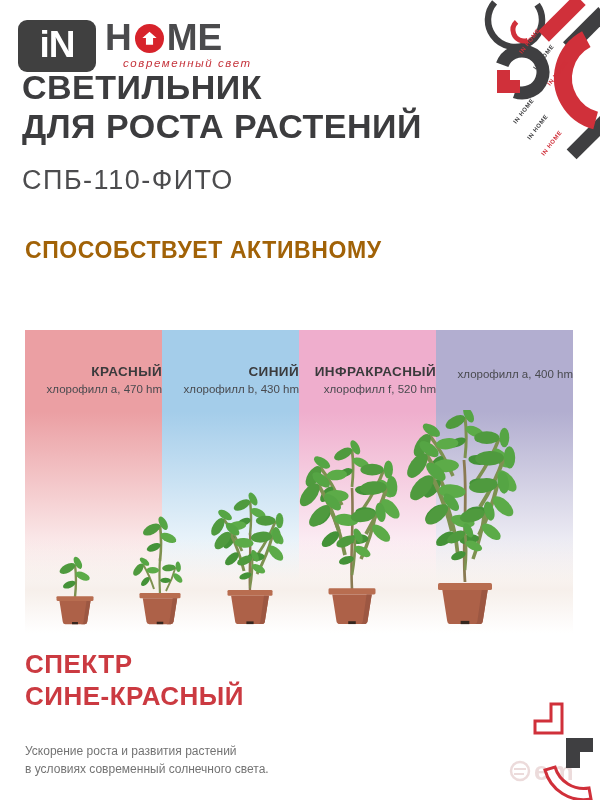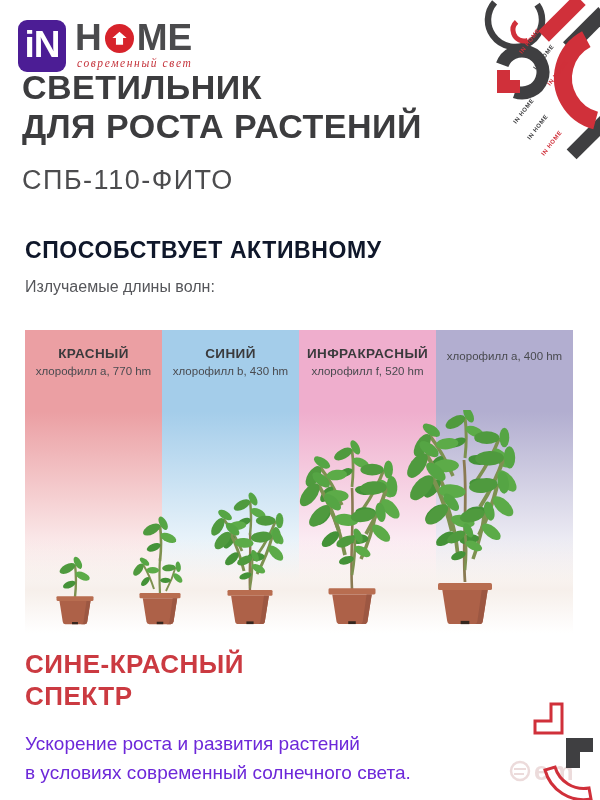--- a/index.html
+++ b/index.html
@@ -1,54 +1,54 @@
 <!DOCTYPE html>
 <html><head>
 <meta charset="utf-8">
 <style>
   html,body{margin:0;padding:0;background:#fff;}
   .page{position:relative;width:600px;height:800px;background:#ffffff;overflow:hidden;
         font-family:"Liberation Sans",sans-serif;}
 
   
   .logo{position:absolute;left:18px;top:20px;display:flex;align-items:flex-start;gap:9px;}
-  .logo-badge{width:48px;height:50px;background:#4c1d95;border-radius:9px;color:#fff;
+  .logo-badge{width:78px;height:50px;background:#404040;border-radius:9px;color:#fff;
               display:flex;align-items:center;justify-content:center;
               font-weight:bold;font-size:37px;letter-spacing:-1px;padding-bottom:2px;}
   .logo-right{display:flex;flex-direction:column;}
   .logo-home{display:flex;align-items:center;gap:2px;font-weight:bold;font-size:37px;
              color:#4b4b4d;letter-spacing:0px;line-height:36px;}
   .logo-o{width:29px;height:29px;border-radius:50%;background:#d7232b;display:inline-flex;
           align-items:center;justify-content:center;margin:0 1px;}
-  .logo-tagline{font-family:Liberation Serif, serif;font-style:italic;color:#c5333b;
-                font-size:11.5px;letter-spacing:1.6px;margin-top:1px;margin-left:2px;}
+  .logo-tagline{font-family:Liberation Sans, sans-serif;font-style:italic;color:#c5333b;
+                font-size:11.5px;letter-spacing:1.6px;margin-top:1px;margin-left:18px;}
 
   
   .titles{position:absolute;left:22px;top:68px;color:#3c3c3e;}
   .title-line{font-size:34px;font-weight:bold;letter-spacing:.5px;line-height:1.16;}
   .model{font-size:27px;font-weight:normal;color:#4c4c4e;letter-spacing:1.5px;margin-top:18px;}
 
   .benefit{position:absolute;left:25px;top:236px;}
-  .red-h{color:#0f172a;font-weight:bold;font-size:23px;letter-spacing:.6px;line-height:1.26;}
+  .red-h{color:#a16207;font-weight:bold;font-size:23px;letter-spacing:.6px;line-height:1.26;}
   .wave-label{font-size:16px;color:#55565a;margin-top:13px;}
 
   
   .strip{position:absolute;left:25px;top:330px;width:548px;height:315px;display:flex;}
-  .spec-col{flex:1;text-align:center;padding-top:16px;position:relative;}
+  .spec-col{flex:1;text-align:right;padding-top:34px;position:relative;}
   .col-name{font-size:13.5px;font-weight:bold;color:#3a3a3c;letter-spacing:.4px;}
   .col-detail{font-size:11.5px;color:#494a4f;margin-top:4px;}
   .strip::after{content:"";position:absolute;left:0;right:0;bottom:12px;height:95px;
        background:linear-gradient(180deg,rgba(241,228,220,0) 0%,rgba(238,224,215,.5) 55%,rgba(255,255,255,0) 100%);
        pointer-events:none;}
   .plant{position:absolute;bottom:20px;z-index:2;}
 
   
   .footer-block{position:absolute;left:25px;top:648px;}
   .footer-h{color:#cb3a41;font-weight:bold;font-size:26px;letter-spacing:.5px;line-height:1.24;}
-  .footer-text{font-size:19px;color:#6d28d9;line-height:1.5;margin-top:18px;}
+  .footer-text{font-size:12px;color:#737373;line-height:1.5;margin-top:30px;}
 
   
   .decor-tr{position:absolute;right:0;top:0;}
   .decor-br{position:absolute;right:0;bottom:0;}
   .wm-text{font-size:26px;letter-spacing:2px;fill:#e6cfcf;font-weight:bold;opacity:.75;}
   .inhome-tiny{font-size:6px;font-weight:bold;letter-spacing:.6px;}
 </style>
 </head>
 <body>
 
@@ -114,27 +114,26 @@
   </div>
 
   <div class="titles">
     <div class="title-line">СВЕТИЛЬНИК</div>
     <div class="title-line">ДЛЯ РОСТА РАСТЕНИЙ</div>
     <div class="model">СПБ-110-ФИТО</div>
   </div>
 
   <div class="benefit">
     <div class="red-h">СПОСОБСТВУЕТ АКТИВНОМУ</div>
-    <div class="wave-label">Излучаемые длины волн:</div>
   </div>
 
   <div class="strip">
     <div class="spec-col" style="background: linear-gradient(rgb(235, 159, 163) 0%, rgb(235, 159, 163) 26%, rgba(255, 255, 255, 0) 80%);">
       <div class="col-name">КРАСНЫЙ</div>
-      <div class="col-detail">хлорофилл a, 770 hm</div>
+      <div class="col-detail">хлорофилл a, 470 hm</div>
     </div>
     <div class="spec-col" style="background: linear-gradient(rgb(164, 205, 234) 0%, rgb(164, 205, 234) 26%, rgba(255, 255, 255, 0) 80%);">
       <div class="col-name">СИНИЙ</div>
       <div class="col-detail">хлорофилл b, 430 hm</div>
     </div>
     <div class="spec-col" style="background: linear-gradient(rgb(239, 174, 205) 0%, rgb(239, 174, 205) 26%, rgba(255, 255, 255, 0) 80%);">
       <div class="col-name">ИНФРАКРАСНЫЙ</div>
       <div class="col-detail">хлорофилл f, 520 hm</div>
     </div>
     <div class="spec-col" style="background: linear-gradient(rgb(178, 174, 208) 0%, rgb(178, 174, 208) 26%, rgba(255, 255, 255, 0) 80%);">
@@ -184,22 +183,22 @@
       <use href="#sprig" transform="translate(62,121) scale(1.7) rotate(-20)"></use>
       <use href="#sprig" transform="translate(89,125) scale(1.6) rotate(20)"></use>
       <use href="#sprig" transform="translate(68,146) scale(1.5) rotate(-12)"></use>
       <use href="#sprig" transform="translate(83,149) scale(1.4) rotate(14)"></use>
       <use href="#sprig" transform="translate(75,160) scale(1.1)"></use>
       <use href="#pot" transform="translate(48,172) scale(0.54)"></use>
     </svg>
   </div>
 
   <div class="footer-block">
+    <div class="footer-h">СПЕКТР</div>
     <div class="footer-h">СИНЕ-КРАСНЫЙ</div>
-    <div class="footer-h">СПЕКТР</div>
     <div class="footer-text">
       <span>Ускорение роста и развития растений</span><br>
       <span>в условиях современный солнечного света.</span>
     </div>
   </div>
 
   <svg class="decor-br" width="130" height="120" viewBox="0 0 130 120">
     <circle cx="50" cy="91" r="9" fill="none" stroke="#e6cfcf" stroke-width="2.5" opacity=".75"></circle>
     <line x1="44" y1="89" x2="56" y2="89" stroke="#e6cfcf" stroke-width="2" opacity=".75"></line>
     <line x1="44" y1="94" x2="54" y2="94" stroke="#e6cfcf" stroke-width="2" opacity=".75"></line>

